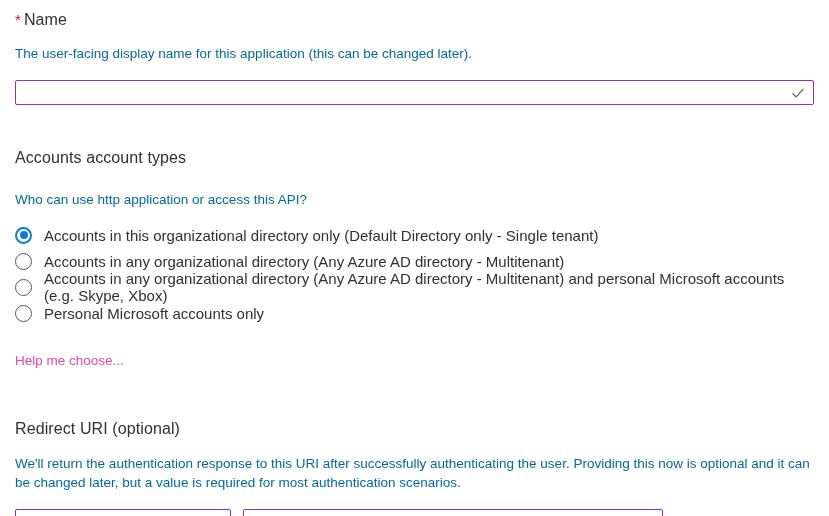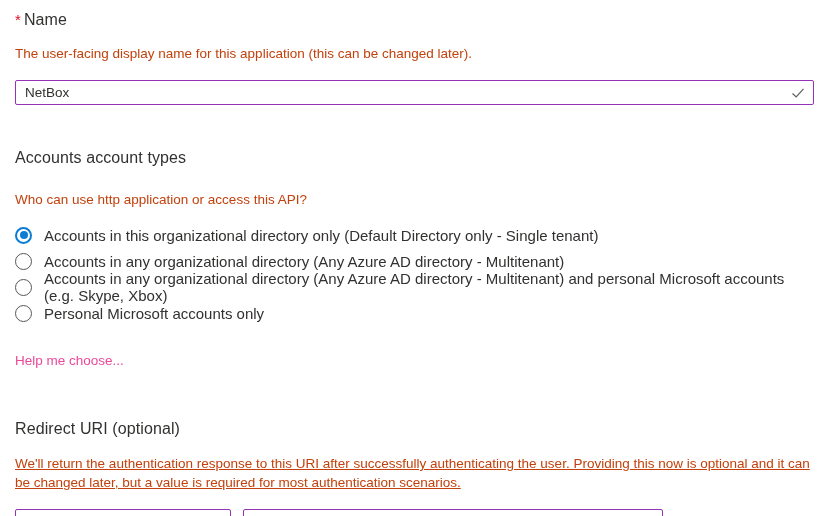--- a/index.html
+++ b/index.html
@@ -16,21 +16,21 @@
   .section-title {
     font-size: 16px;
     font-weight: 400;
     color: #323130;
     letter-spacing: 0.1px;
   }
   .required-marker { color: #e00b1c; margin-right: 3px; font-size: 15px; }
 
   .desc-text {
     font-size: 13.5px;
-    color: #c2410c;
+    color: #0369a1;
     line-height: 19px;
     margin-top: 15px;
     max-width: 800px;
   }
 
   .text-field {
     position: relative;
     margin-top: 17px;
     height: 25px;
     border: 1px solid #9632b8;
@@ -91,21 +91,21 @@
   .help-link {
     display: inline-block;
     margin-top: 27px;
     font-size: 13.5px;
     color: #ec4899;
     text-decoration: none;
     cursor: pointer;
   }
 
   .redirect-section-title { margin-top: 51px; }
-  .redirect-desc { margin-top: 16px; text-decoration: underline; }
+  .redirect-desc { margin-top: 16px; }
 
   .uri-row {
     display: flex;
     margin-top: 17px;
     gap: 12px;
   }
   .platform-select {
     position: relative;
     width: 216px;
     height: 26px;
@@ -132,21 +132,20 @@
 <body>
 
 <div class="page">
 
   <div>
     <div class="section-title">
       <span class="required-marker">*</span><span>Name</span>
     </div>
     <div class="desc-text">The user-facing display name for this application (this can be changed later).</div>
     <div class="text-field name-field">
-      <input type="text" value="NetBox" style="">
       <span class="field-check">
         <svg width="16" height="16" viewBox="0 0 16 16">
           <path d="M2.5 8.5 L6.2 12 L13.5 3.8" stroke="#605e5c" stroke-width="1.2" fill="none"></path>
         </svg>
       </span>
     </div>
   </div>
 
   <div>
     <div class="section-title account-section-title">Accounts account types</div>

